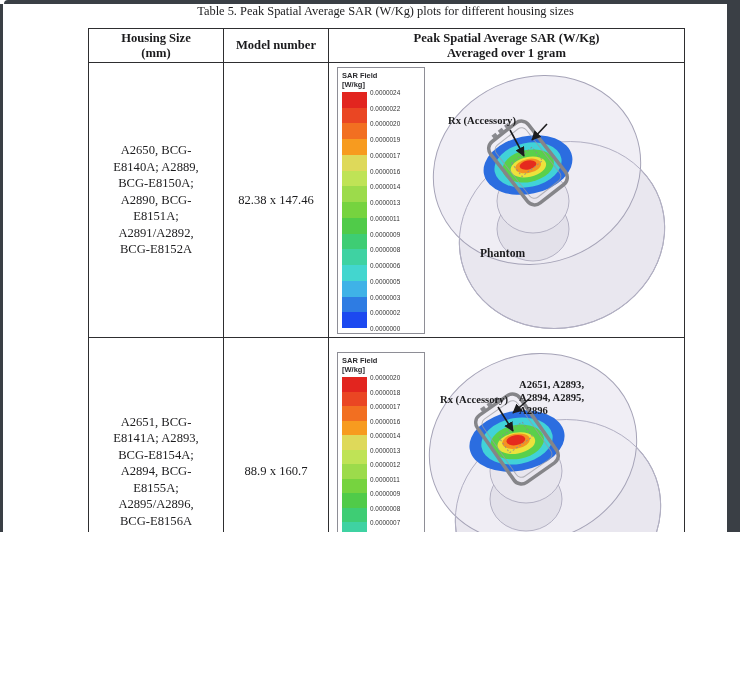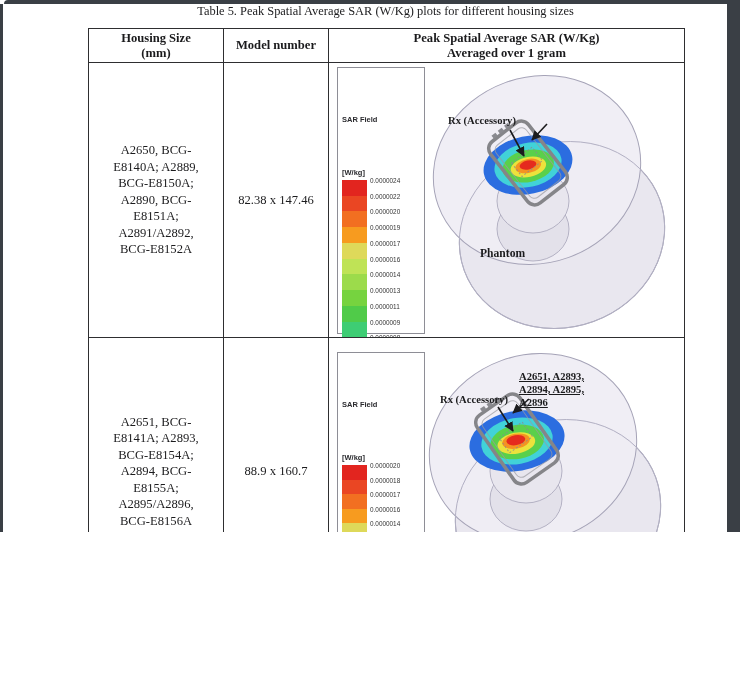--- a/index.html
+++ b/index.html
@@ -23,36 +23,36 @@
        font-weight:bold;font-size:12.6px;line-height:15px;}
   .cell{display:flex;align-items:center;justify-content:center;text-align:center;font-size:12.6px;line-height:16.5px;}
   .pre{white-space:pre-line;}
   .plotcell{position:relative;overflow:hidden;}
 
   
   .cbar{position:absolute;left:8px;background:#fff;border:1px solid #8e8e96;padding:3px 3px 4px 4px;
         font-family:"Liberation Sans","DejaVu Sans",sans-serif;color:#2a2a2e;}
   .cbar.r1{top:4px;width:79px;height:258px;}
   .cbar.r2{top:14px;width:79px;height:240px;}
-  .cbar-title,.cbar-units{font-size:7.5px;font-weight:bold;line-height:9px;margin-top:44px;}
+  .cbar-title,.cbar-units{font-size:7.5px;font-weight:bold;line-height:9px;}
   .cbar-body{position:relative;margin-top:3px;}
   .r1 .cbar-body{height:236px;}
   .r2 .cbar-body{height:218px;}
   .cbar-bar{width:25px;height:100%;display:flex;flex-direction:column;}
   .cbar-seg{flex:1;}
   .cbar-ticks{position:absolute;left:28px;top:0;bottom:0;right:0;}
   .cbar-tick{position:absolute;transform:translateY(-50%);font-size:6.4px;white-space:nowrap;color:#333;}
 
   .plot-svg{position:absolute;left:95px;top:0;}
   .plot-label{position:absolute;font-weight:bold;font-size:10.6px;line-height:13px;}
   .lbl-rx-1{left:119px;top:51px;}
   .lbl-models-1{left:209px;top:23px;}
   .lbl-phantom-1{left:151px;top:184px;font-size:11.6px;}
   .lbl-rx-2{left:111px;top:55px;}
-  .lbl-models-2{left:190px;top:32px;text-decoration:underline;}
+  .lbl-models-2{left:190px;top:40px;}
   .lbl-phantom-2{left:127px;top:217px;font-size:11.6px;}
 
   .footer{position:absolute;left:88px;top:616px;width:590px;font-size:13.2px;line-height:15.3px;}
 </style>
 </head>
 <body>
 
 <div class="screen">
 
   <div class="doc-title">Table 5. Peak Spatial Average SAR (W/Kg) plots for different housing sizes</div>

